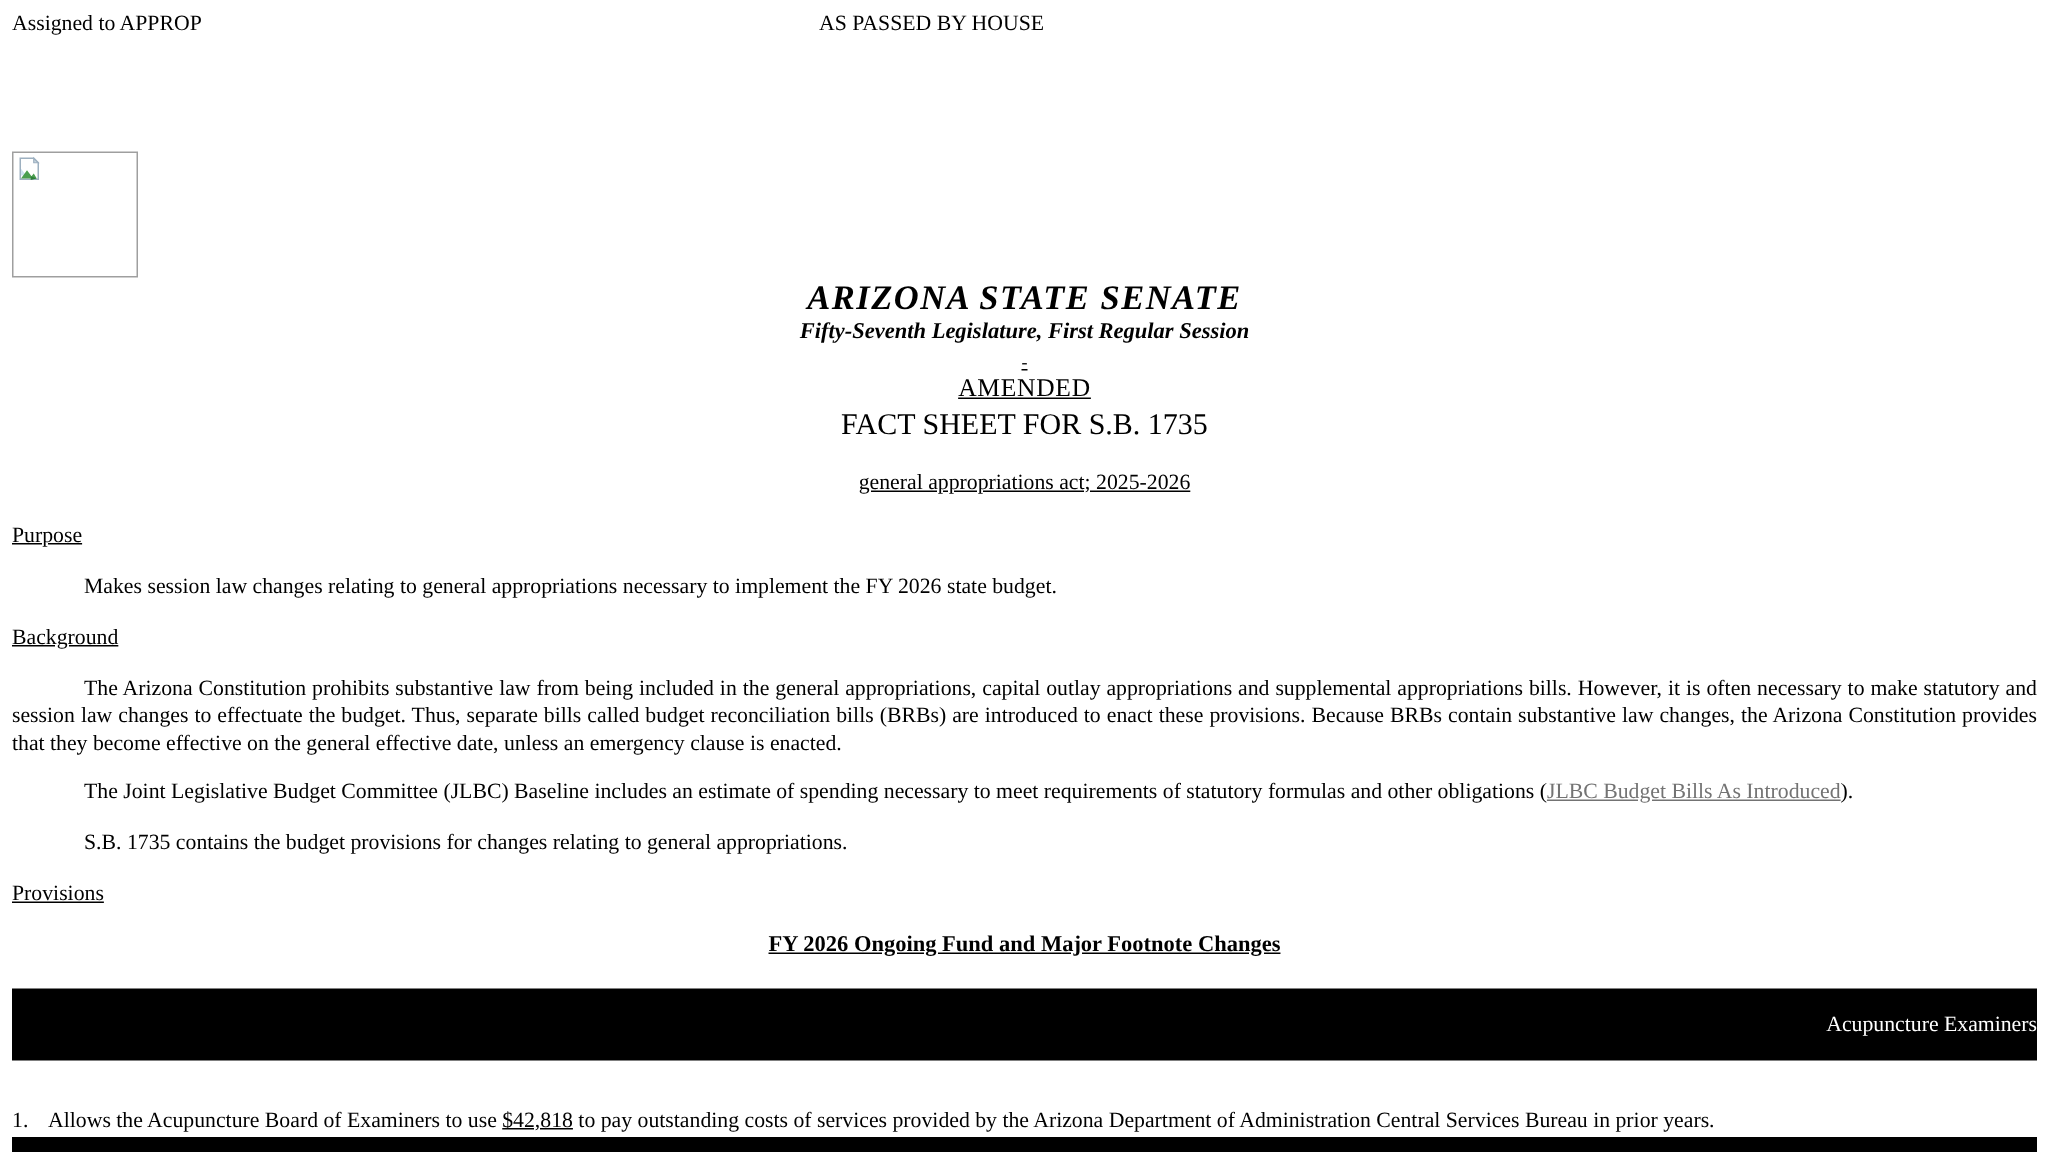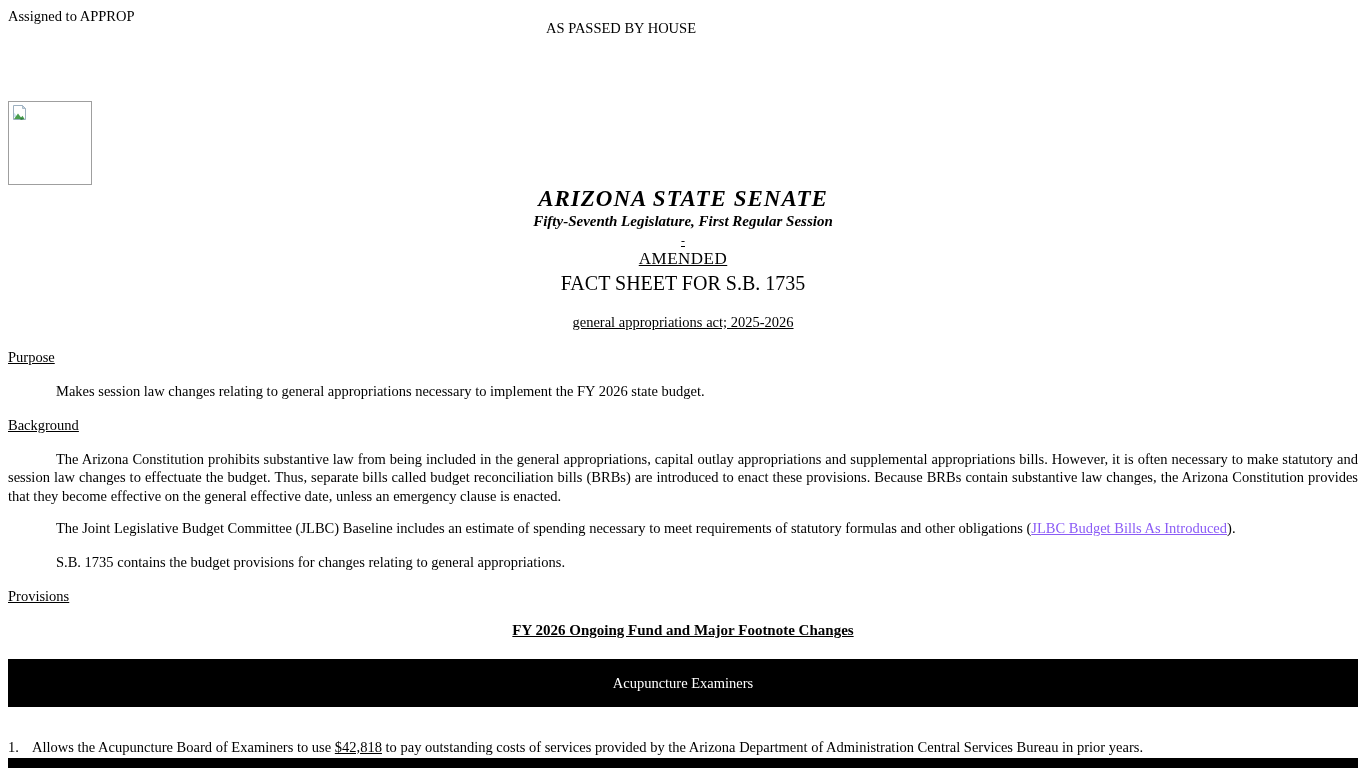--- a/index.html
+++ b/index.html
@@ -9,21 +9,21 @@
     font-family: "Liberation Serif", serif;
     font-size: 14.5px;
     overflow: hidden;
   }
   .page { position: relative; width: 1366px; height: 734px; }
 
   .abs { position: absolute; }
   .centered { left: 0; width: 100%; text-align: center; }
 
   .header-left  { left: 8px;  top: 8px; }
-  .header-center{ left: 546px; top: 20px; }
+  .header-center{ left: 546px; top: 8px; }
 
   .img-box {
     left: 8px; top: 101px; width: 82px; height: 82px;
     border: 1px solid #9f9f9f; background: #ffffff;
   }
   .img-box svg { margin: 2px 0 0 2px; display: block; }
 
   .doc-title   { top: 186px; font-size: 23px; font-weight: bold; font-style: italic; letter-spacing: 1px; }
   .doc-session { top: 213px; font-size: 15px; font-weight: bold; font-style: italic; }
   .doc-dash    { top: 234px; font-size: 12px; text-decoration: underline; }
@@ -38,35 +38,35 @@
   .background-p1{ left: 8px; right: 8px; top: 450px; text-indent: 48px; text-align: justify; line-height: 18.3px; }
   .background-p2{ left: 8px; right: 8px; top: 520px; text-indent: 48px; }
   .background-p3{ left: 8px; right: 8px; top: 554px; text-indent: 48px; }
   .provisions-h { left: 8px; top: 588px; }
 
   .fy-heading { top: 622px; font-size: 15px; font-weight: bold; text-decoration: underline; }
 
   .agency-bar {
     left: 8px; right: 8px; top: 659px; height: 48px;
     background: #000000; color: #ffffff;
-    display: flex; align-items: center; justify-content: center;
+    display: flex; align-items: center; justify-content: flex-end;
   }
   .mfc-heading { top: 707px; font-weight: bold; font-style: italic; }
 
   .item1 { left: 8px; right: 8px; top: 739px; display: flex; }
   .item1 .num { width: 24px; flex: 0 0 24px; }
   .item1 .txt { flex: 1; }
   .amount-underline { text-decoration: underline; }
 
   .bottom-bar {
     left: 8px; right: 8px; top: 758px; height: 14px;
     background: #000000;
   }
 
-  a.doc-link { color: #8b5cf6; text-decoration: underline; cursor: pointer; }
+  a.doc-link { color: #737373; text-decoration: underline; cursor: pointer; }
 </style>
 </head>
 <body>
 
 <div class="page">
 
   <div class="abs header-left">Assigned to APPROP</div>
   <div class="abs header-center">AS PASSED BY HOUSE</div>
 
   <div class="abs img-box">

